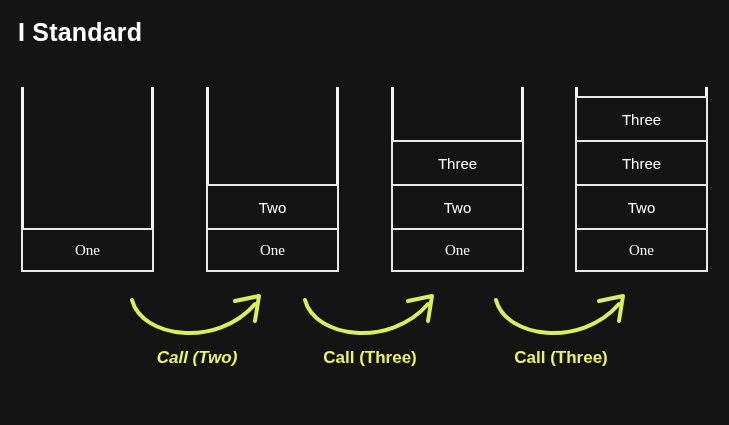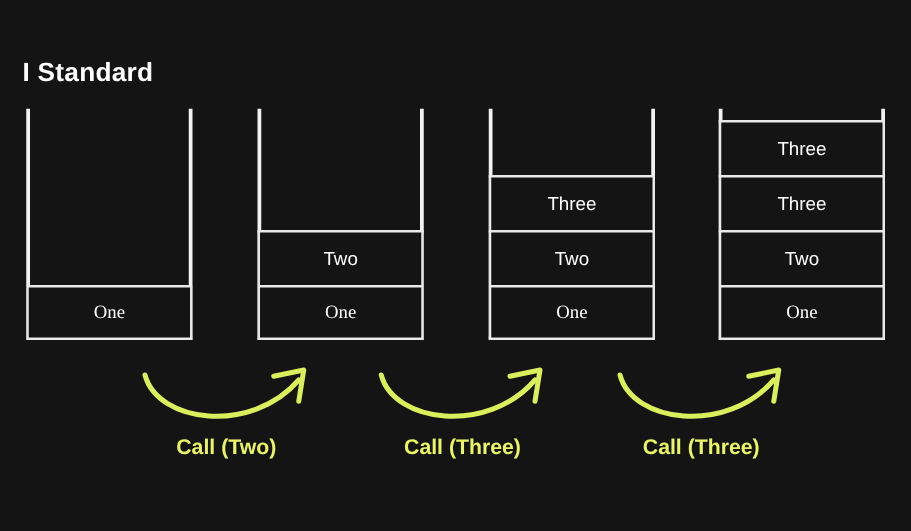--- a/index.html
+++ b/index.html
@@ -16,26 +16,25 @@
   #slide {
     position: relative;
     width: 729px;
     height: 425px;
     background: #141414;
   }
   #title {
     position: absolute;
     left: 18px;
     top: 18px;
-    font-size: 21px;
+    font-size: 25px;
     font-weight: bold;
     color: #ffffff;
     letter-spacing: 0.2px;
     white-space: nowrap;
-    margin-top: 29px;
   }
   .stack {
     position: absolute;
     box-sizing: border-box;
   }
   .stack-walls {
     position: absolute;
     left: 0;
     top: 0;
     width: 100%;
@@ -122,21 +121,21 @@
   <div class="stack" style="left:575px; top:87px; width:133px; height:185px;">
     <div class="stack-walls"></div>
     <div class="frames">
       <div class="frame">Three</div>
       <div class="frame">Three</div>
       <div class="frame">Two</div>
       <div class="frame">One</div>
     </div>
   </div>
 
-  <div class="arrow-group" style="left:106px; top:290px; width:150px; height:90px;">
+  <div class="arrow-group" style="left:122px; top:290px; width:150px; height:90px;font-style:italic;">
     <svg class="arrow-svg" width="150" height="55" viewBox="0 0 150 55">
       <path d="M 10 10 C 20 48, 95 58, 133 14" fill="none" stroke="#d9ef5c" stroke-width="4" stroke-linecap="round"></path>
       <path d="M 113 11 L 137 6 L 133 31" fill="none" stroke="#d9ef5c" stroke-width="4" stroke-linecap="round" stroke-linejoin="round"></path>
     </svg>
     <div class="arrow-label">Call (Two)</div>
   </div>
 
   <div class="arrow-group" style="left:295px; top:290px; width:150px; height:90px;">
     <svg class="arrow-svg" width="150" height="55" viewBox="0 0 150 55">
       <path d="M 10 10 C 20 48, 95 58, 133 14" fill="none" stroke="#d9ef5c" stroke-width="4" stroke-linecap="round"></path>

